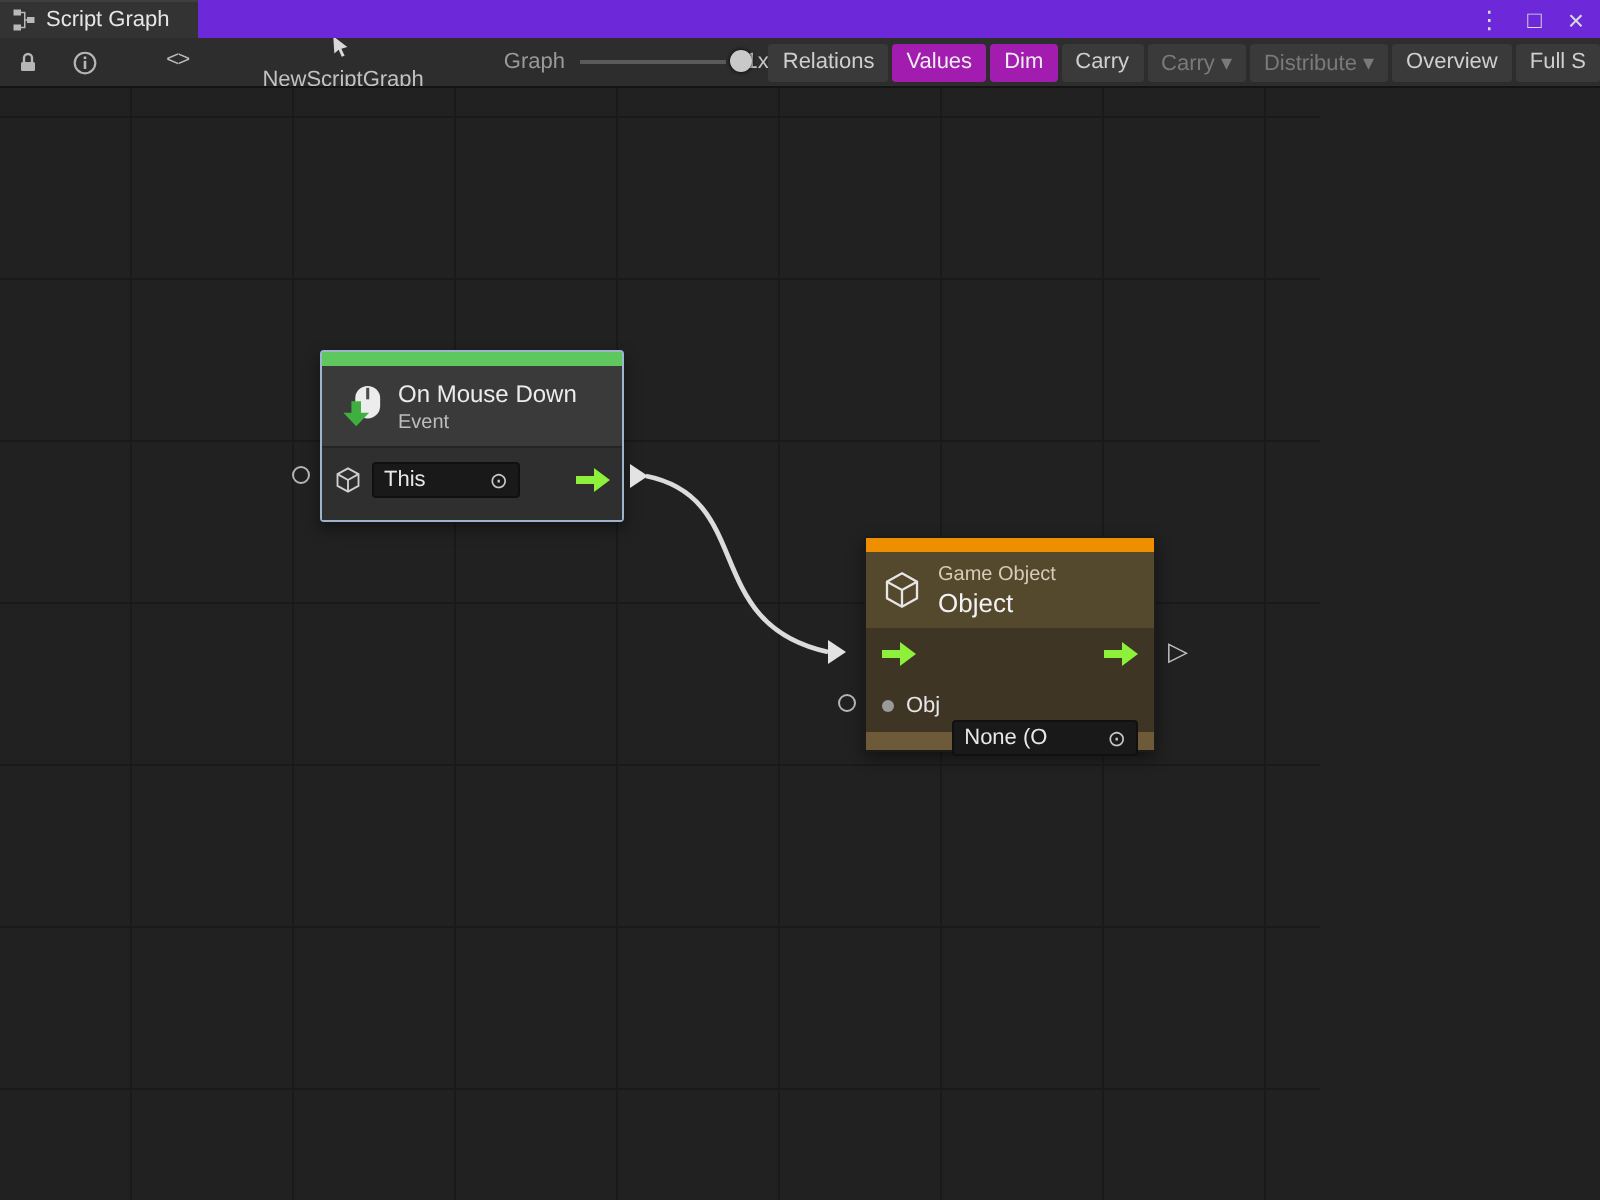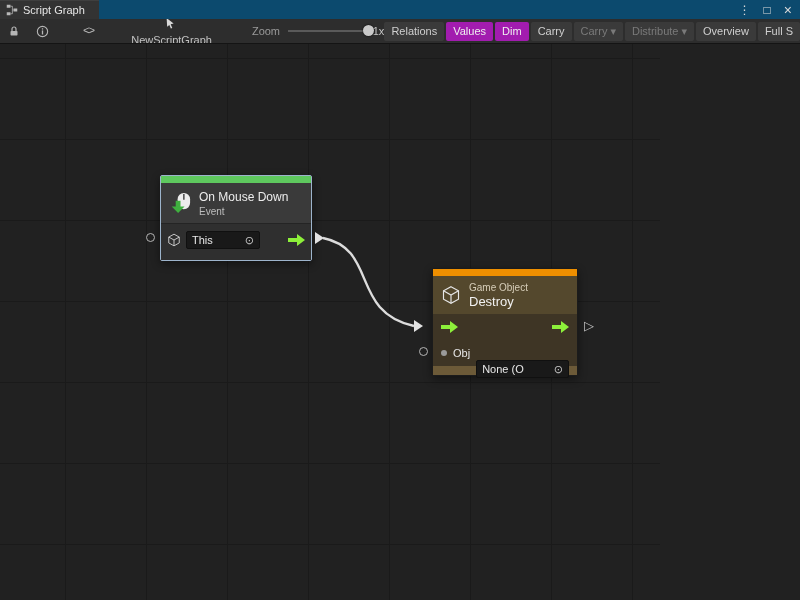--- a/index.html
+++ b/index.html
@@ -1,21 +1,21 @@
 <!DOCTYPE html>
 <html style="--event-accent: #5ec85e; --destroy-accent: #ee8f00; --flow-arrow: #8df03a; --wire: #dcdcdc;"><head>
 <meta charset="utf-8">
 <style>
   * { margin:0; padding:0; box-sizing:border-box; }
   html,body { width:800px; height:600px; overflow:hidden; background:#191919;
               font-family:"Liberation Sans", sans-serif; }
   .window { position:relative; width:800px; height:600px; background:#212121; }
 
   
-  .tabbar { position:absolute; top:0; left:0; right:0; height:19px; background:#0c4a6e;
+  .tabbar { position:absolute; top:0; left:0; right:0; height:19px; background:#6d28d9;
             display:flex; align-items:stretch; }
   .tab { display:flex; align-items:center; gap:5px; background:#333333; padding:0 14px 0 6px;
          color:#e6e6e6; font-size:11px; border-top:1px solid #3f3f3f; }
   .win-controls { margin-left:auto; display:flex; align-items:center; gap:13px; padding-right:8px;
                   color:#dadada; }
   .win-controls span { cursor:default; font-size:12px; line-height:1; }
 
   
   .toolbar { position:absolute; top:19px; left:0; right:0; height:25px; background:#2d2d2d;
              border-bottom:1px solid #141414; display:flex; align-items:center;
@@ -115,21 +115,21 @@
 
     <span class="graph-name" style="margin-left:34px;flex-direction:column;">
       <span style="display:flex;">
         <svg width="13" height="12" viewBox="0 0 24 22">
           <path d="M3 2 L16 12 L10.5 13.5 L13.5 20 L10.8 21 L8 14.5 L4 18 Z" fill="#d8d8d8"></path>
         </svg>
       </span>
       <span>NewScriptGraph</span>
     </span>
 
-    <span class="zoom-label" style="margin-left:40px;">Zoom</span>
+    <span class="zoom-label" style="margin-left:40px;">Graph</span>
     <span class="slider" style="margin-left:8px;">
       <span class="track"></span>
       <span class="handle"></span>
     </span>
     <span style="margin-left:10px;color:#c6c6c6;">1x</span>
 
     <div class="tb-buttons">
       <span class="tb-btn">Relations</span>
       <span class="tb-btn active">Values</span>
       <span class="tb-btn active">Dim</span>
@@ -187,21 +187,21 @@
       <div class="strip"></div>
       <div class="destroy-header">
         <span style="display:flex;">
           <svg width="20" height="20" viewBox="0 0 24 24" fill="none" stroke="#e6e6e6" stroke-width="1.4">
             <path d="M12 2 L21 7 V17 L12 22 L3 17 V7 Z"></path>
             <path d="M3 7 L12 12 L21 7 M12 12 V22"></path>
           </svg>
         </span>
         <span>
           <div class="destroy-super">Game Object</div>
-          <div class="destroy-title">Destroy</div>
+          <div class="destroy-title">Object</div>
         </span>
       </div>
       <div class="destroy-row">
         <span class="flow-arrow">
           <svg width="17" height="12" viewBox="0 0 17 12">
               <path d="M0 4 H9 V0 L17 6 L9 12 V8 H0 Z" fill="#8df03a"></path>
             </svg>
         </span>
         <span class="flow-arrow ml-auto">
           <svg width="17" height="12" viewBox="0 0 17 12">

